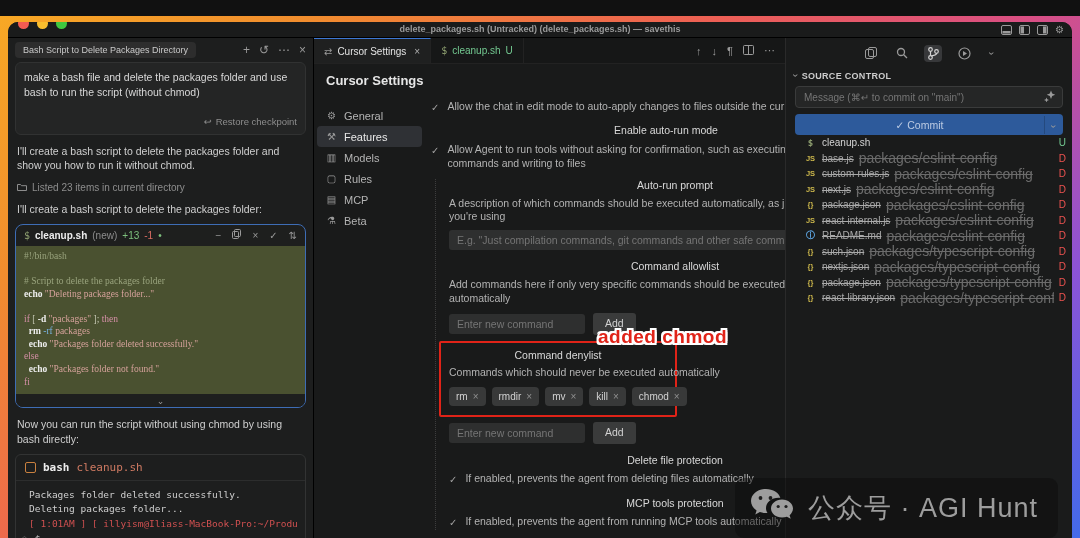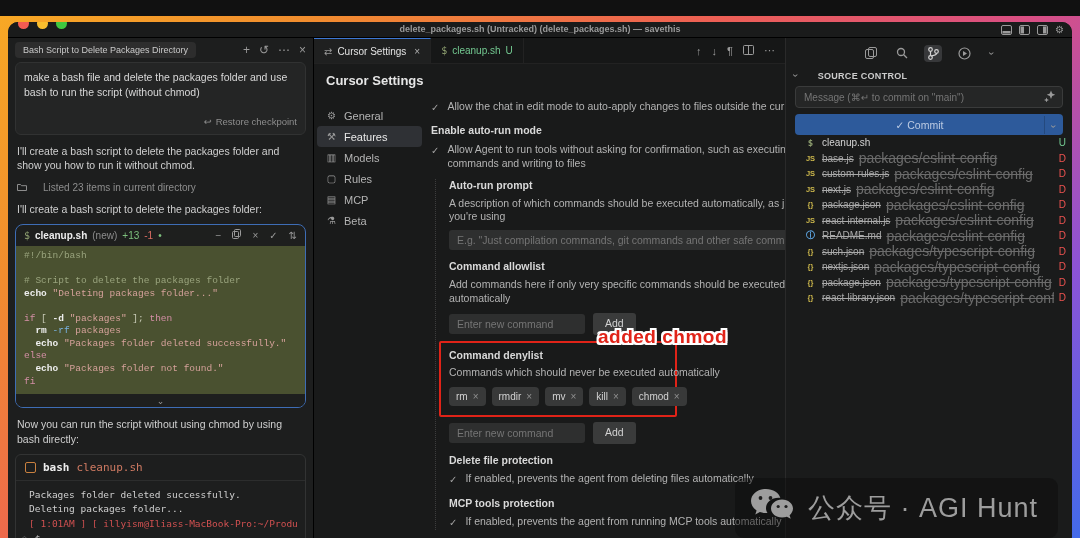--- a/index.html
+++ b/index.html
@@ -26,30 +26,30 @@
   
   .chat-toolbar{height:24px;display:flex;align-items:center;gap:9px;}
   .chat-tab{background:#2d2d2d;border-radius:4px;padding:3px 8px;font-size:9px;color:#c9c9c9;
     white-space:nowrap;max-width:190px;overflow:hidden;}
   .chat-sp{flex:1;}
   .chat-ico{color:#9a9a9a;font-size:12px;line-height:1;}
   .umsg{background:#242525;border:1px solid #313232;border-radius:6px;padding:7px 8px 5px;
     font-size:10.5px;line-height:1.4;color:#d8d8d8;}
   .restore{display:flex;justify-content:flex-end;gap:4px;color:#8d8d8d;font-size:9.5px;margin-top:16px;}
   .chat p{margin:9px 2px 0;font-size:10.5px;line-height:1.4;color:#cfcfcf;}
-  .listed{display:flex;align-items:center;gap:16px;margin:9px 2px 0;color:#8d8d8d;font-size:10px;}
+  .listed{display:flex;align-items:center;gap:5px;margin:9px 2px 0;color:#8d8d8d;font-size:10px;}
   .code-card{margin-top:7px;border:1.5px solid #3e6db5;border-radius:8px;overflow:hidden;background:#1e1f1e;}
   .code-head{height:21px;display:flex;align-items:center;gap:5px;padding:0 8px;font-size:10px;}
   .code-head .sh{color:#8fa070;font-family:"DejaVu Sans Mono",monospace;}
   .code-head .fname{color:#ececec;font-weight:bold;}
   .code-head .new{color:#8d8d8d;} .code-head .add{color:#7dc07d;} .code-head .del{color:#da6c62;}
   .code-head .dot{color:#7dc07d;}
   .code-head-sp{flex:1;}
   .code-head .hico{color:#9a9a9a;font-size:10px;margin-left:6px;}
-  .code-body{background:#4a5130;padding:4px 0 6px 8px;font-family:Liberation Mono, monospace;
+  .code-body{background:#4a5130;padding:4px 0 6px 8px;font-family:Liberation Serif, serif;
     font-size:9.5px;line-height:12.6px;}
   .code-line{white-space:pre;min-height:12.6px;}
   .tk-cmt{color:#99a37d} .tk-fn{color:#eeeeee;font-weight:bold} .tk-str{color:#d6a29b}
   .tk-kw{color:#d48fa6} .tk-flag{color:#79b3e2} .tk-pl{color:#c7cab5}
   .code-foot{height:13px;background:#1e1f1e;display:flex;align-items:center;justify-content:center;
     color:#9a9a9a;font-size:9px;}
   .term-card{margin-top:7px;background:#1d1e1e;border:1px solid #323333;border-radius:6px;overflow:hidden;}
   .term-head{display:flex;align-items:center;gap:7px;padding:6px 9px;border-bottom:1px solid #2c2d2d;
     font-family:"DejaVu Sans Mono",monospace;font-size:11px;}
   .term-ic{width:9px;height:9px;border:1.5px solid #c9803f;border-radius:2px;display:inline-block;}
@@ -71,21 +71,21 @@
   .set-title{padding:9px 12px 5px;font-size:13px;font-weight:bold;color:#e6e6e6;}
   .set-body{display:flex;}
   .set-nav{width:105px;flex:none;padding:12px 3px 0 3px;}
   .nav-item{display:flex;align-items:center;gap:7px;height:21px;padding-left:9px;border-radius:4px;
     font-size:11px;color:#b4b4b4;}
   .nav-item .nico{color:#9a9a9a;font-size:10px;width:11px;text-align:center;}
   .nav-item.active{background:#2f3135;color:#e8e8e8;}
   .set-content{flex:1;padding:2px 26px 0 6px;font-size:10.5px;color:#b3b3b3;line-height:1.32;}
   .chk{display:flex;gap:8px;align-items:flex-start;margin-top:5px;}
   .chk .cm{color:#a0a0a0;font-size:10px;flex:none;margin-top:1px;}
-  .sec-title{font-weight:bold;color:#d9d9d9;margin-top:10px;}
+  .sec-title{font-weight:normal;color:#d9d9d9;margin-top:10px;text-align:center;}
   .indent{margin-left:4px;border-left:1px dotted #3d3d3d;padding-left:13px;margin-top:8px;}
   .desc{margin-top:4px;max-width:430px;}
   .inp{background:#2e2f2f;border:none;border-radius:3px;color:#8d8d8d;font-size:10.5px;
     font-family:"Liberation Sans",sans-serif;padding:4px 8px;outline:none;}
   .inp.wide{width:436px;margin-top:6px;}
   .cmdrow{display:flex;gap:8px;margin-top:7px;align-items:center;}
   .cmdrow .inp{width:120px;}
   .addbtn{background:#3a3b3b;border-radius:3px;padding:4px 12px;color:#d2d2d2;font-size:10.5px;}
   .denybox{position:relative;border:2.5px solid #e02318;border-radius:2px;margin:6px 0 0 -10px;
     padding:4px 8px 9px 8px;width:218px;}
@@ -94,21 +94,21 @@
   .tag{background:#383939;border-radius:4px;padding:3px 7px;font-size:10px;color:#d2d2d2;
     display:flex;gap:5px;align-items:center;white-space:nowrap;}
   .tag .tx{color:#909090;}
   .annot{position:absolute;right:-52px;top:-19px;font-size:19px;font-weight:800;color:#e02318;
     white-space:nowrap;letter-spacing:.5px;
     text-shadow:-2px -2px 0 #fff,2px -2px 0 #fff,-2px 2px 0 #fff,2px 2px 0 #fff,0 -2px 0 #fff,0 2px 0 #fff,-2px 0 0 #fff,2px 0 0 #fff;}
   
   .scm-toolbar{height:24px;display:flex;align-items:center;justify-content:center;gap:13px;padding-top:3px;}
   .scm-toolbar .sico{display:flex;align-items:center;padding:2px 3px;border-radius:4px;}
   .scm-toolbar .sico.active{background:#37383a;}
-  .scm-head{display:flex;align-items:center;gap:20px;padding:5px 8px 3px;color:#cccccc;
+  .scm-head{display:flex;align-items:center;gap:4px;padding:5px 8px 3px;color:#cccccc;
     font-size:9px;font-weight:bold;letter-spacing:.3px;}
   .chev{display:inline-block;transform:rotate(90deg);color:#9a9a9a;font-size:10px;font-weight:normal;}
   .msgbox{display:flex;align-items:center;margin:2px 9px 0;background:#252626;border:1px solid #3a3b3b;
     border-radius:4px;padding:0 6px;height:20px;}
   .msgbox input{flex:1;background:transparent;border:none;outline:none;color:#7e7e7e;font-size:10px;
     font-family:"Liberation Sans",sans-serif;}
   .commit{display:flex;align-items:center;margin:6px 9px 0;background:#2d5a9b;border-radius:4px;height:21px;}
   .commit .clabel{flex:1;text-align:center;color:#bccbe3;font-size:10.5px;}
   .commit .cdrop{width:18px;border-left:1px solid #24497e;color:#bccbe3;text-align:center;}
   .changes{display:flex;align-items:center;gap:4px;padding:7px 9px 4px;color:#d6d6d6;font-size:10.5px;font-weight:bold;}

